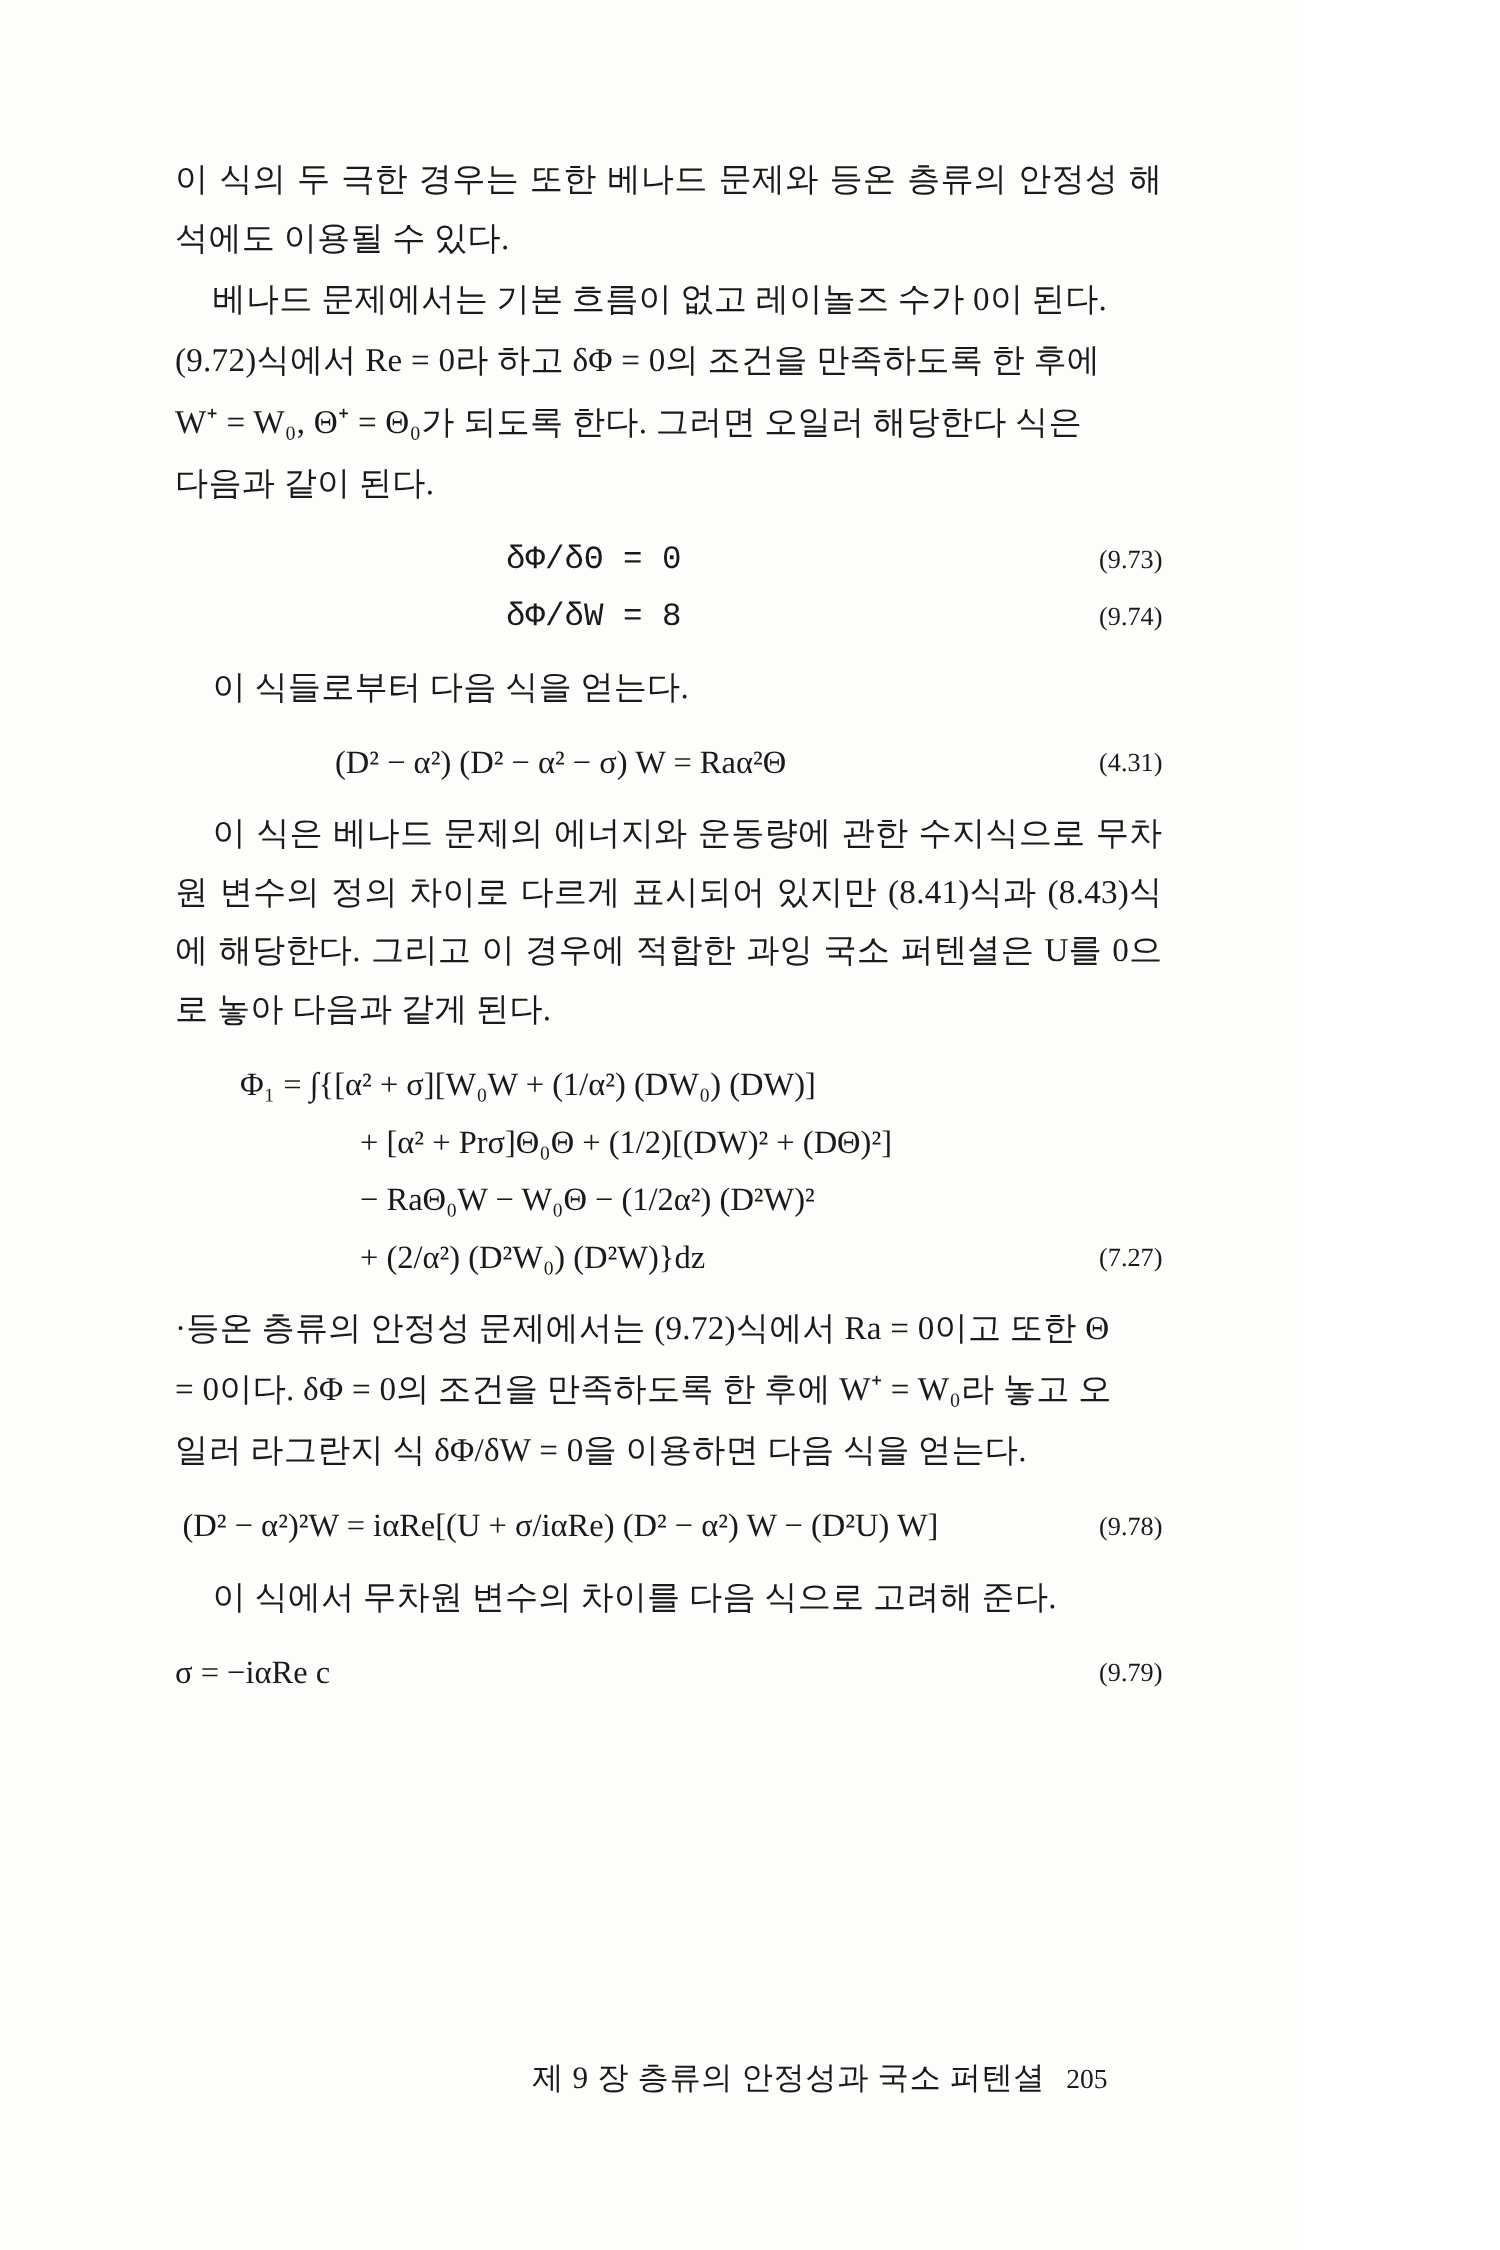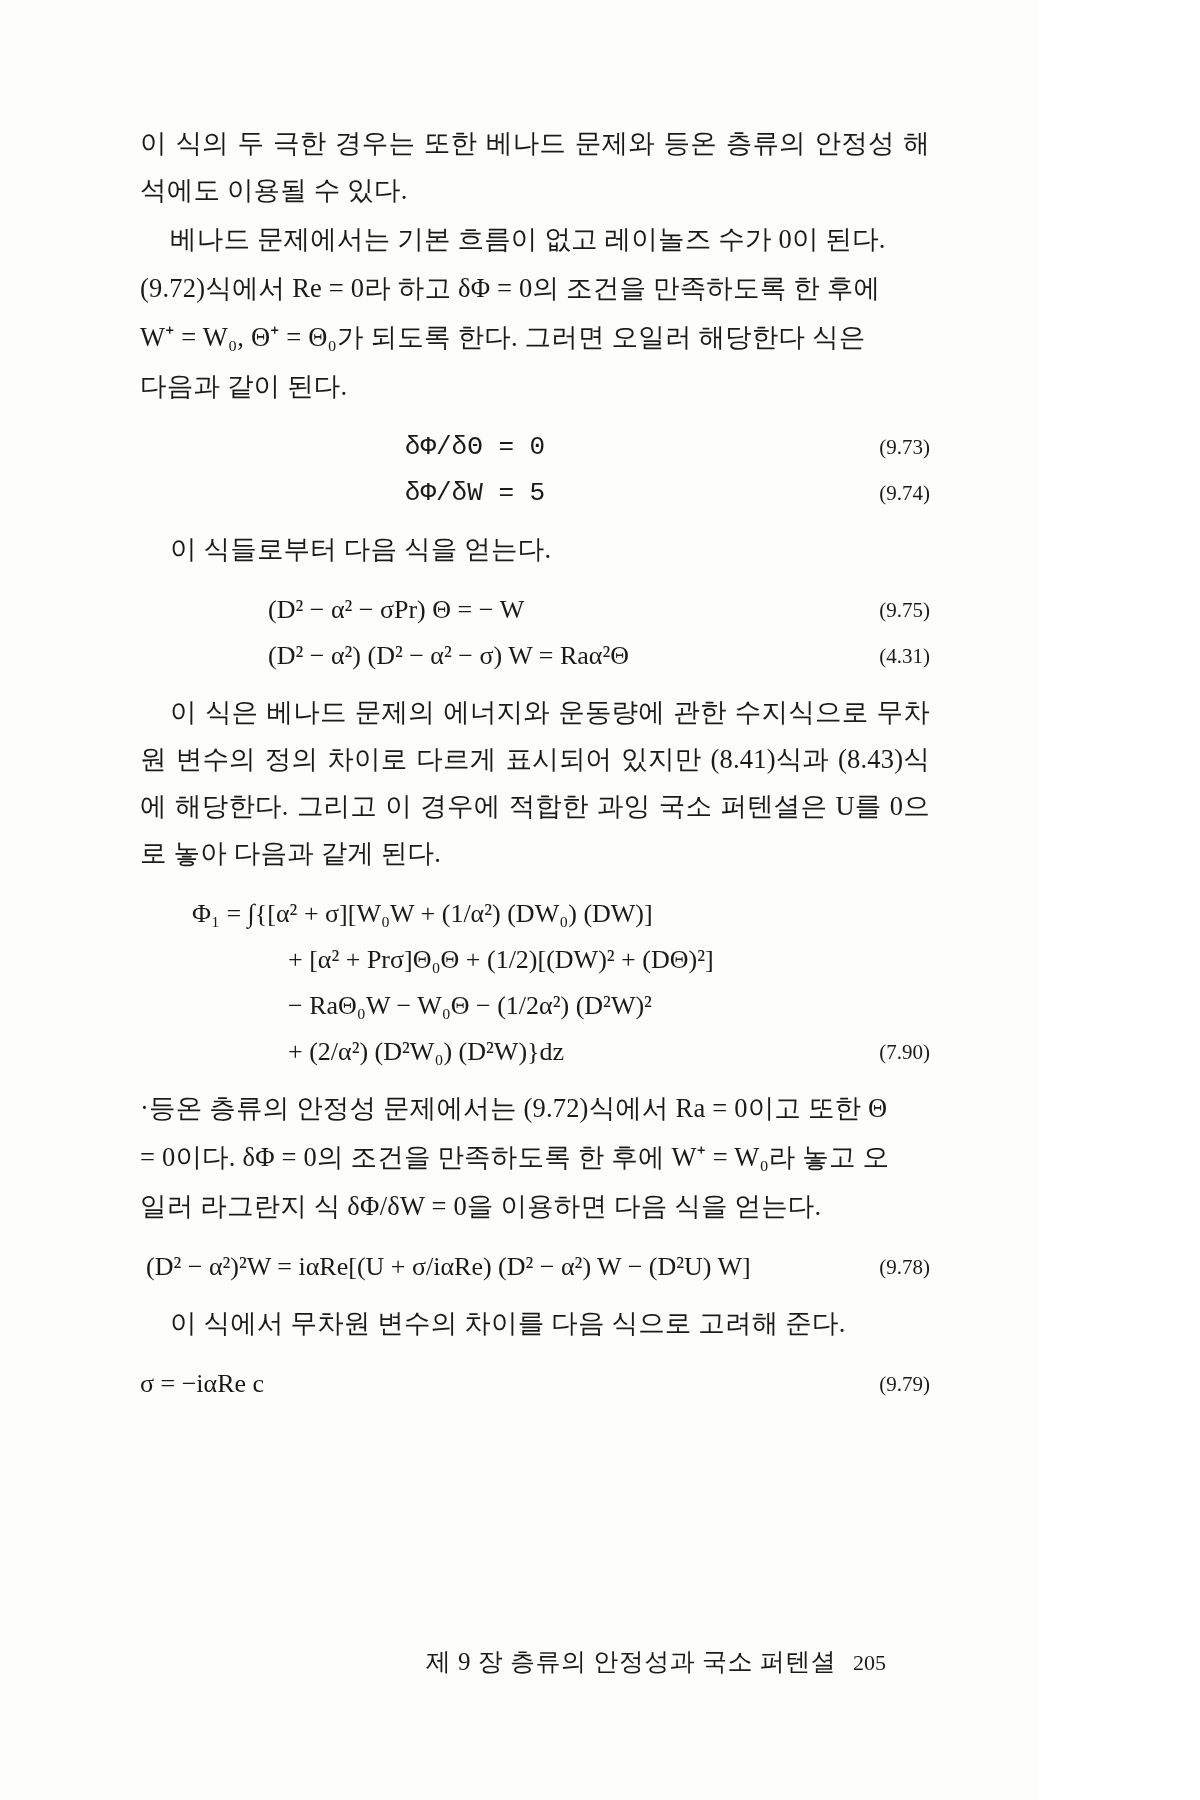--- a/index.html
+++ b/index.html
@@ -95,53 +95,49 @@
     <p class="para">(9.72)식에서 Re = 0라 하고 δΦ = 0의 조건을 만족하도록 한 후에</p>
     <p class="para">W⁺ = W₀,  Θ⁺ = Θ₀가 되도록 한다. 그러면 오일러 해당한다 식은</p>
     <p class="para">다음과 같이 된다.</p>
 
     <div class="eqblock">
       <div class="eqline center-eq">
         <span class="body">δΦ/δΘ = 0</span>
         <span class="eqnum">(9.73)</span>
       </div>
       <div class="eqline center-eq">
-        <span class="body">δΦ/δW = 5</span>
+        <span class="body">δΦ/δW = 8</span>
         <span class="eqnum">(9.74)</span>
       </div>
     </div>
 
     <p class="para indent">이 식들로부터 다음 식을 얻는다.</p>
 
     <div class="eqblock">
-      <div class="eqline ind-130">
-        <span class="body">(D² − α² − σPr) Θ = − W</span>
-        <span class="eqnum">(9.75)</span>
-      </div>
       <div class="eqline ind-130">
         <span class="body">(D² − α²) (D² − α² − σ) W = Raα²Θ</span>
         <span class="eqnum">(4.31)</span>
       </div>
     </div>
 
     <p class="para indent">이 식은 베나드 문제의 에너지와 운동량에 관한 수지식으로 무차원 변수의 정의 차이로 다르게 표시되어 있지만 (8.41)식과 (8.43)식에 해당한다. 그리고 이 경우에 적합한 과잉 국소 퍼텐셜은 U를 0으로 놓아 다음과 같게 된다.</p>
 
     <div class="eqblock">
       <div class="eqline ind-110">
         <span class="body">Φ₁ = ∫{[α² + σ][W₀W + (1/α²) (DW₀) (DW)]</span>
       </div>
       <div class="eqline ind-150">
         <span class="body">+ [α² + Prσ]Θ₀Θ + (1/2)[(DW)² + (DΘ)²]</span>
       </div>
       <div class="eqline ind-150">
         <span class="body">− RaΘ₀W − W₀Θ − (1/2α²) (D²W)²</span>
       </div>
       <div class="eqline ind-150">
         <span class="body">+ (2/α²) (D²W₀) (D²W)}dz</span>
-        <span class="eqnum">(7.90)</span>
+        <span class="eqnum">(7.27)</span>
       </div>
     </div>
 
     <p class="para">·등온 층류의 안정성 문제에서는 (9.72)식에서 Ra = 0이고 또한 Θ</p>
     <p class="para">= 0이다. δΦ = 0의 조건을 만족하도록 한 후에 W⁺ = W₀라 놓고 오</p>
     <p class="para">일러 라그란지 식 δΦ/δW = 0을 이용하면 다음 식을 얻는다.</p>
 
     <div class="eqblock">
       <div class="eqline ind-10">
         <span class="body">(D² − α²)²W = iαRe[(U + σ/iαRe) (D² − α²) W − (D²U) W]</span>

